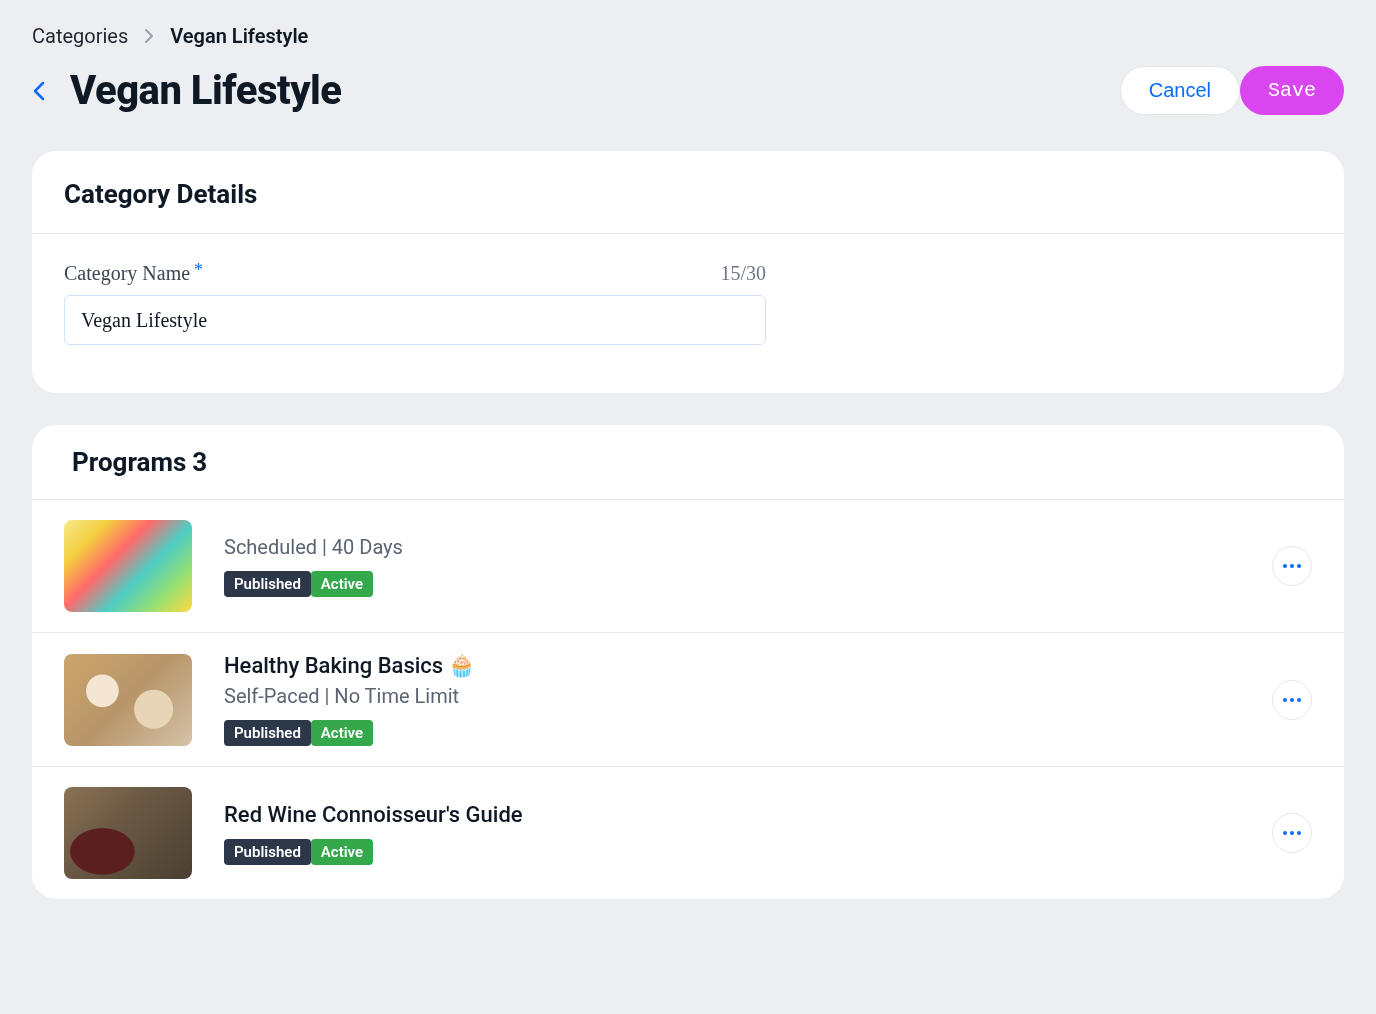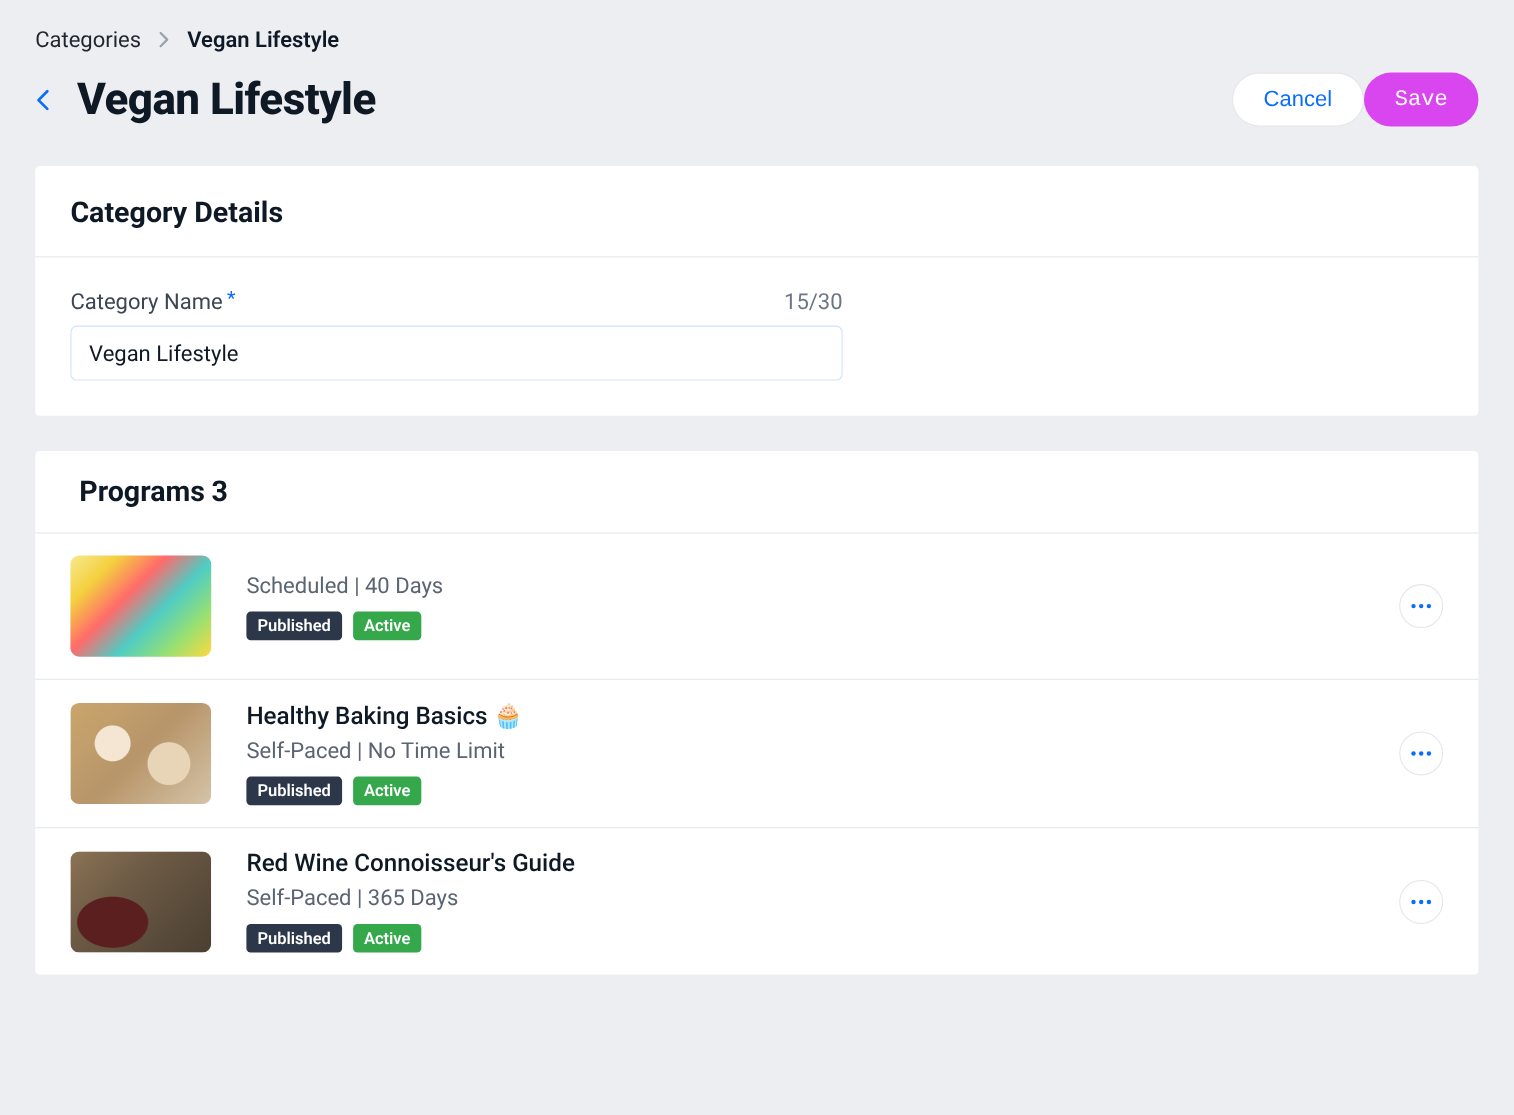--- a/index.html
+++ b/index.html
@@ -76,42 +76,43 @@
       color: #0A6CFF;
       border: 1px solid #E3E6EA;
     }
     .btn-save {
       background: #d946ef;
       color: #fff;
       font-family: Liberation Mono, monospace;
     }
     .card {
       background: #fff;
-      border-radius: 4px;
+      border-radius: 24px;
       margin-bottom: 32px;
       overflow: hidden;
     }
     .card-header {
       padding: 28px 32px 24px;
       border-bottom: 1px solid #E3E6EA;
     }
     .card-header-flex {
       display: flex;
       align-items: center;
       justify-content: space-between;
       padding: 22px 40px;
       border-bottom: 1px solid #E3E6EA;
     }
     .section-title {
       font-size: 26px;
       font-weight: 700;
       color: #0F1825;
     }
     .card-body {
-      padding: 28px 32px 32px;
+      padding: 28px 32px 48px;
+      font-family: Liberation Serif, serif;
     }
     .field-label-row {
       display: flex;
       justify-content: space-between;
       align-items: baseline;
       margin-bottom: 10px;
       width: 702px;
     }
     .field-label {
       font-size: 20px;
@@ -196,21 +197,21 @@
       font-size: 22px;
       font-weight: 500;
       color: #0F1825;
     }
     .program-meta {
       font-size: 20px;
       color: #5A6472;
     }
     .badges {
       display: flex;
-      gap: 10px;
+      gap: 0;
       margin-top: 6px;
     }
     .badge {
       border-radius: 4px;
       padding: 4px 10px;
       font-size: 15px;
       font-weight: 600;
       color: #fff;
     }
     .badge-published {
@@ -331,21 +332,20 @@
           <span></span>
           <span></span>
         </span>
     </button>
   </div>
 
   <div class="program-row">
     <div class="thumb thumb-wine"></div>
     <div class="program-info">
       <div class="program-title">Red Wine Connoisseur's Guide</div>
-      <div class="program-meta">Self-Paced | 365 Days</div>
       <div class="badges">
         <span class="badge badge-published">Published</span>
         <span class="badge badge-active">Active</span>
       </div>
     </div>
     <button class="more-btn">
       <span class="dots">
           <span></span>
           <span></span>
           <span></span>

